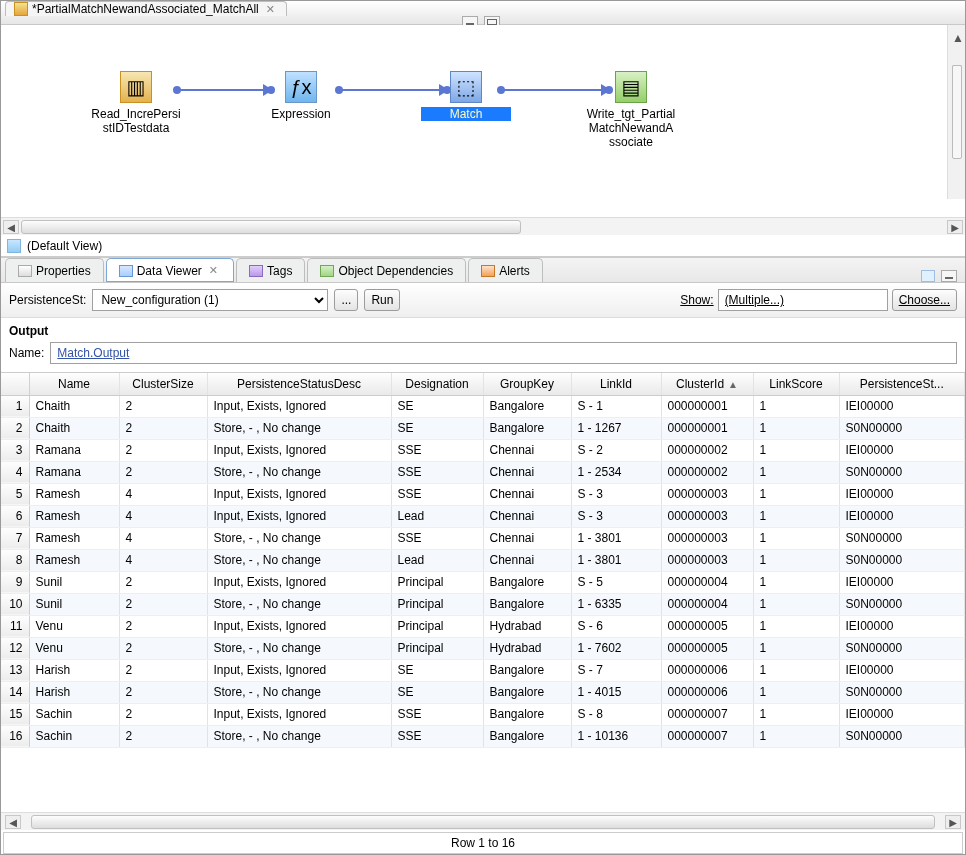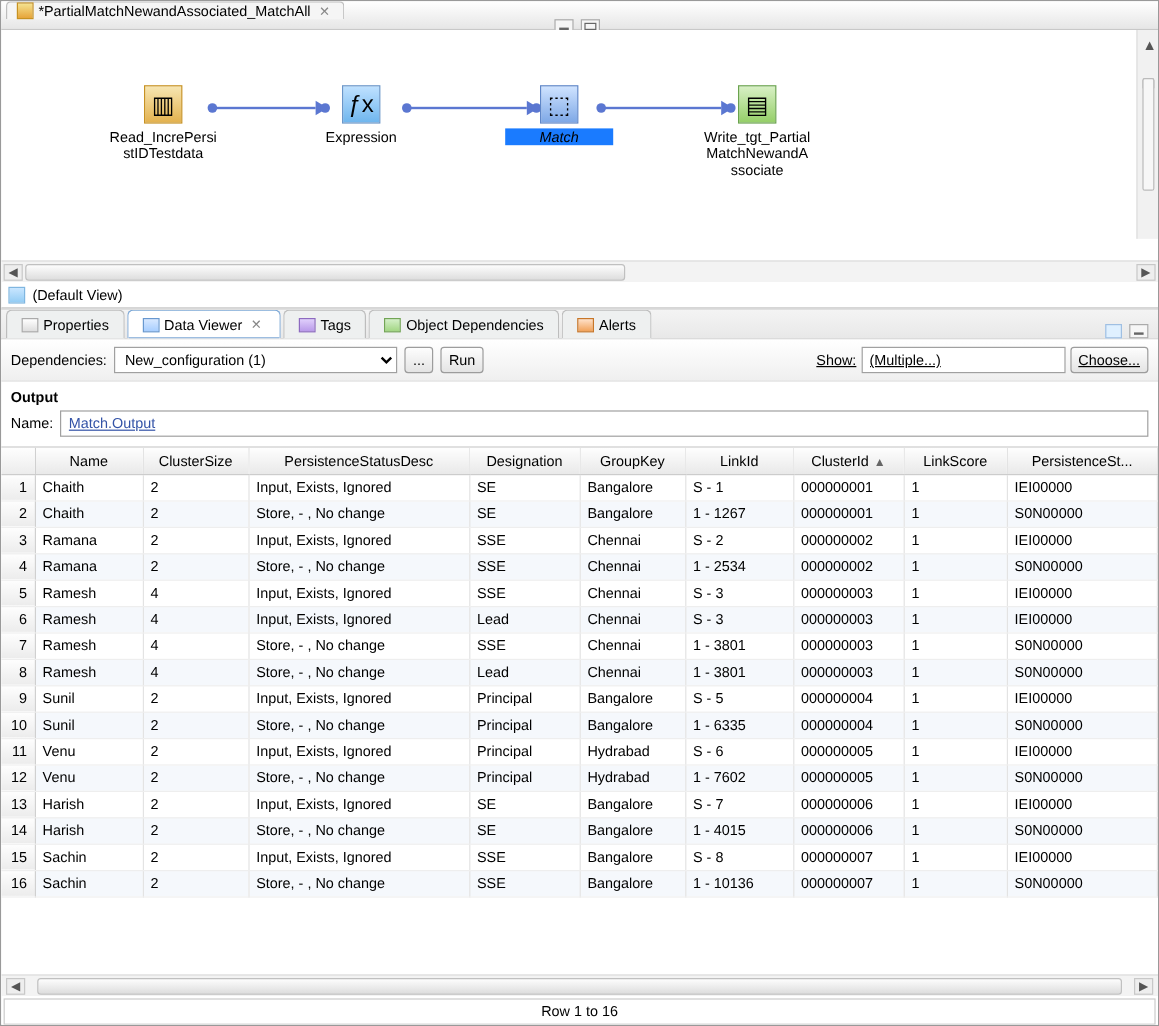--- a/index.html
+++ b/index.html
@@ -53,21 +53,21 @@
     border:1px solid #bbb; border-radius:2px; background:#f7f7f7;}
   .gutter-nub { position:absolute; top:40px; left:4px; width:10px; height:10px; background:#bbb; border-radius:2px;}
   .node { position:absolute; text-align:center; width:90px; }
   .node .icon { width:32px; height:32px; margin:0 auto 4px; display:flex;
     align-items:center; justify-content:center; font-size:20px;}
   .icon-source { background: linear-gradient(#f7e6b2,#e3b24f); border:1px solid #c79222;}
   .icon-expr   { background: linear-gradient(#bfe1ff,#6fb6ee); border:1px solid #6a96c9;}
   .icon-match  { background: linear-gradient(#cfe3ff,#7ea8e6); border:1px solid #5e86c8;}
   .icon-target { background: linear-gradient(#d8f0c5,#95cf68); border:1px solid #6aa34e;}
   .node-label { font-size:12px; line-height:14px; word-break:break-word;}
-  .node-label.selected { background:#1a7bff; color:#000000; padding:0 2px;font-style:italic;}
+  .node-label.selected { background:#1a7bff; color:#fef9c3; padding:0 2px;}
   .link { position:absolute; height:2px; background:#5b77d1; }
   .link .dot-start,.link .dot-end { position:absolute; top:-3px; width:8px; height:8px; border-radius:50%; background:#5b77d1;}
   .link .dot-start{ left:-4px;} .link .dot-end{ right:-4px;}
   .link .arrow { position:absolute; right:-10px; top:-5px;
     border-left:10px solid #5b77d1; border-top:6px solid transparent; border-bottom:6px solid transparent;}
   .h-scroll { position:absolute; left:0; right:0; bottom:0; height:18px;
     background:#f3f3f3; border-top:1px solid #ddd;}
   .h-scroll .thumb { position:absolute; left:20px; top:2px; height:14px; width:500px;
     background:linear-gradient(#fdfdfd,#ddd); border:1px solid #c0c0c0; border-radius:3px;}
   .h-scroll .arrow-l,.h-scroll .arrow-r { position:absolute; top:2px; width:16px; height:14px; background:#eee; border:1px solid #c8c8c8; display:flex; align-items:center; justify-content:center; font-size:10px; color:#555;}
@@ -262,21 +262,21 @@
     <span>Alerts</span>
   </div>
   <div class="btabs-right">
     <span class="float-icon"></span>
     <span class="minimize-icon"></span>
   </div>
 </div>
 
 <div class="viewer">
   <div class="config-bar">
-    <span>Dependencies:</span>
+    <span>PersistenceSt:</span>
     <select>
       <option id="cfg-opt">New_configuration (1)</option>
     </select>
     <button class="btn-square">...</button>
     <button class="btn-square">Run</button>
     <div class="config-right">
       <span>Show:</span>
       <input class="text-field" value="(Multiple...)" style="">
       <button class="btn-square">Choose...</button>
     </div>

